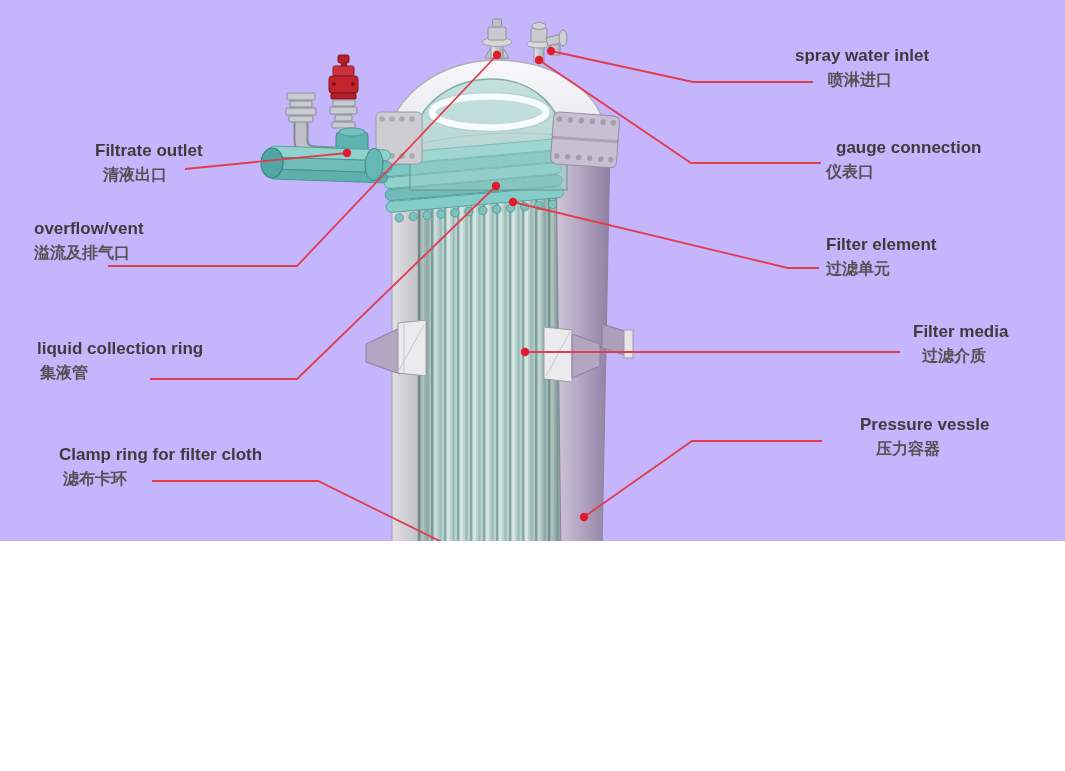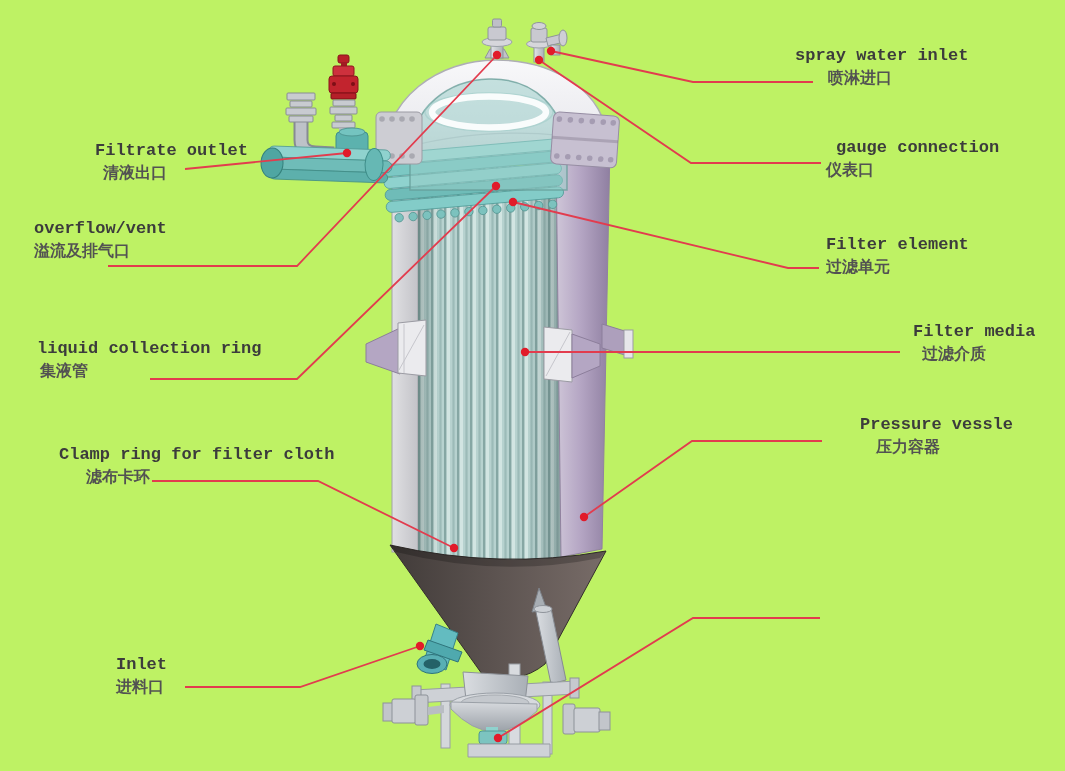--- a/index.html
+++ b/index.html
@@ -1,29 +1,29 @@
 <!DOCTYPE html>
 <html><head>
 <meta charset="utf-8">
 <style>
   html,body{margin:0;padding:0;background:#ffffff;}
   .stage{
-    position:relative;width:1065px;height:771px;background:#bef264;overflow:hidden;
-    font-family:Liberation Mono, monospace;
+    position:relative;width:1065px;height:541px;background:#c4b5fd;overflow:hidden;
+    font-family:Liberation Sans, sans-serif;
   }
   .stage svg{position:absolute;left:0;top:0;}
   .label{position:absolute;white-space:nowrap;}
   .label .en{font-size:17px;font-weight:600;color:#3c3c3c;line-height:24px;}
   .label .zh{font-size:16px;font-weight:600;color:#525252;line-height:21px;margin-top:1px;}
   #lbl-spray{left:795px;top:44px;}        #lbl-spray .zh{margin-left:33px;}
   #lbl-gauge{left:826px;top:136px;}       #lbl-gauge .en{margin-left:10px;}
   #lbl-filtrate{left:95px;top:139px;}     #lbl-filtrate .zh{margin-left:8px;}
   #lbl-overflow{left:34px;top:217px;}
   #lbl-liquid{left:37px;top:337px;}       #lbl-liquid .zh{margin-left:3px;}
-  #lbl-clamp{left:59px;top:443px;}        #lbl-clamp .zh{margin-left:27px;}
+  #lbl-clamp{left:59px;top:443px;}        #lbl-clamp .zh{margin-left:4px;}
   #lbl-inlet{left:116px;top:653px;}
   #lbl-element{left:826px;top:233px;}
   #lbl-media{left:913px;top:320px;}       #lbl-media .zh{margin-left:9px;}
   #lbl-pressure{left:860px;top:413px;}    #lbl-pressure .zh{margin-left:16px;}
   #lbl-solid{left:790px;top:578px;}       #lbl-solid .zh{margin-left:43px;}
 </style>
 </head>
 <body>
 
 <div class="stage">

